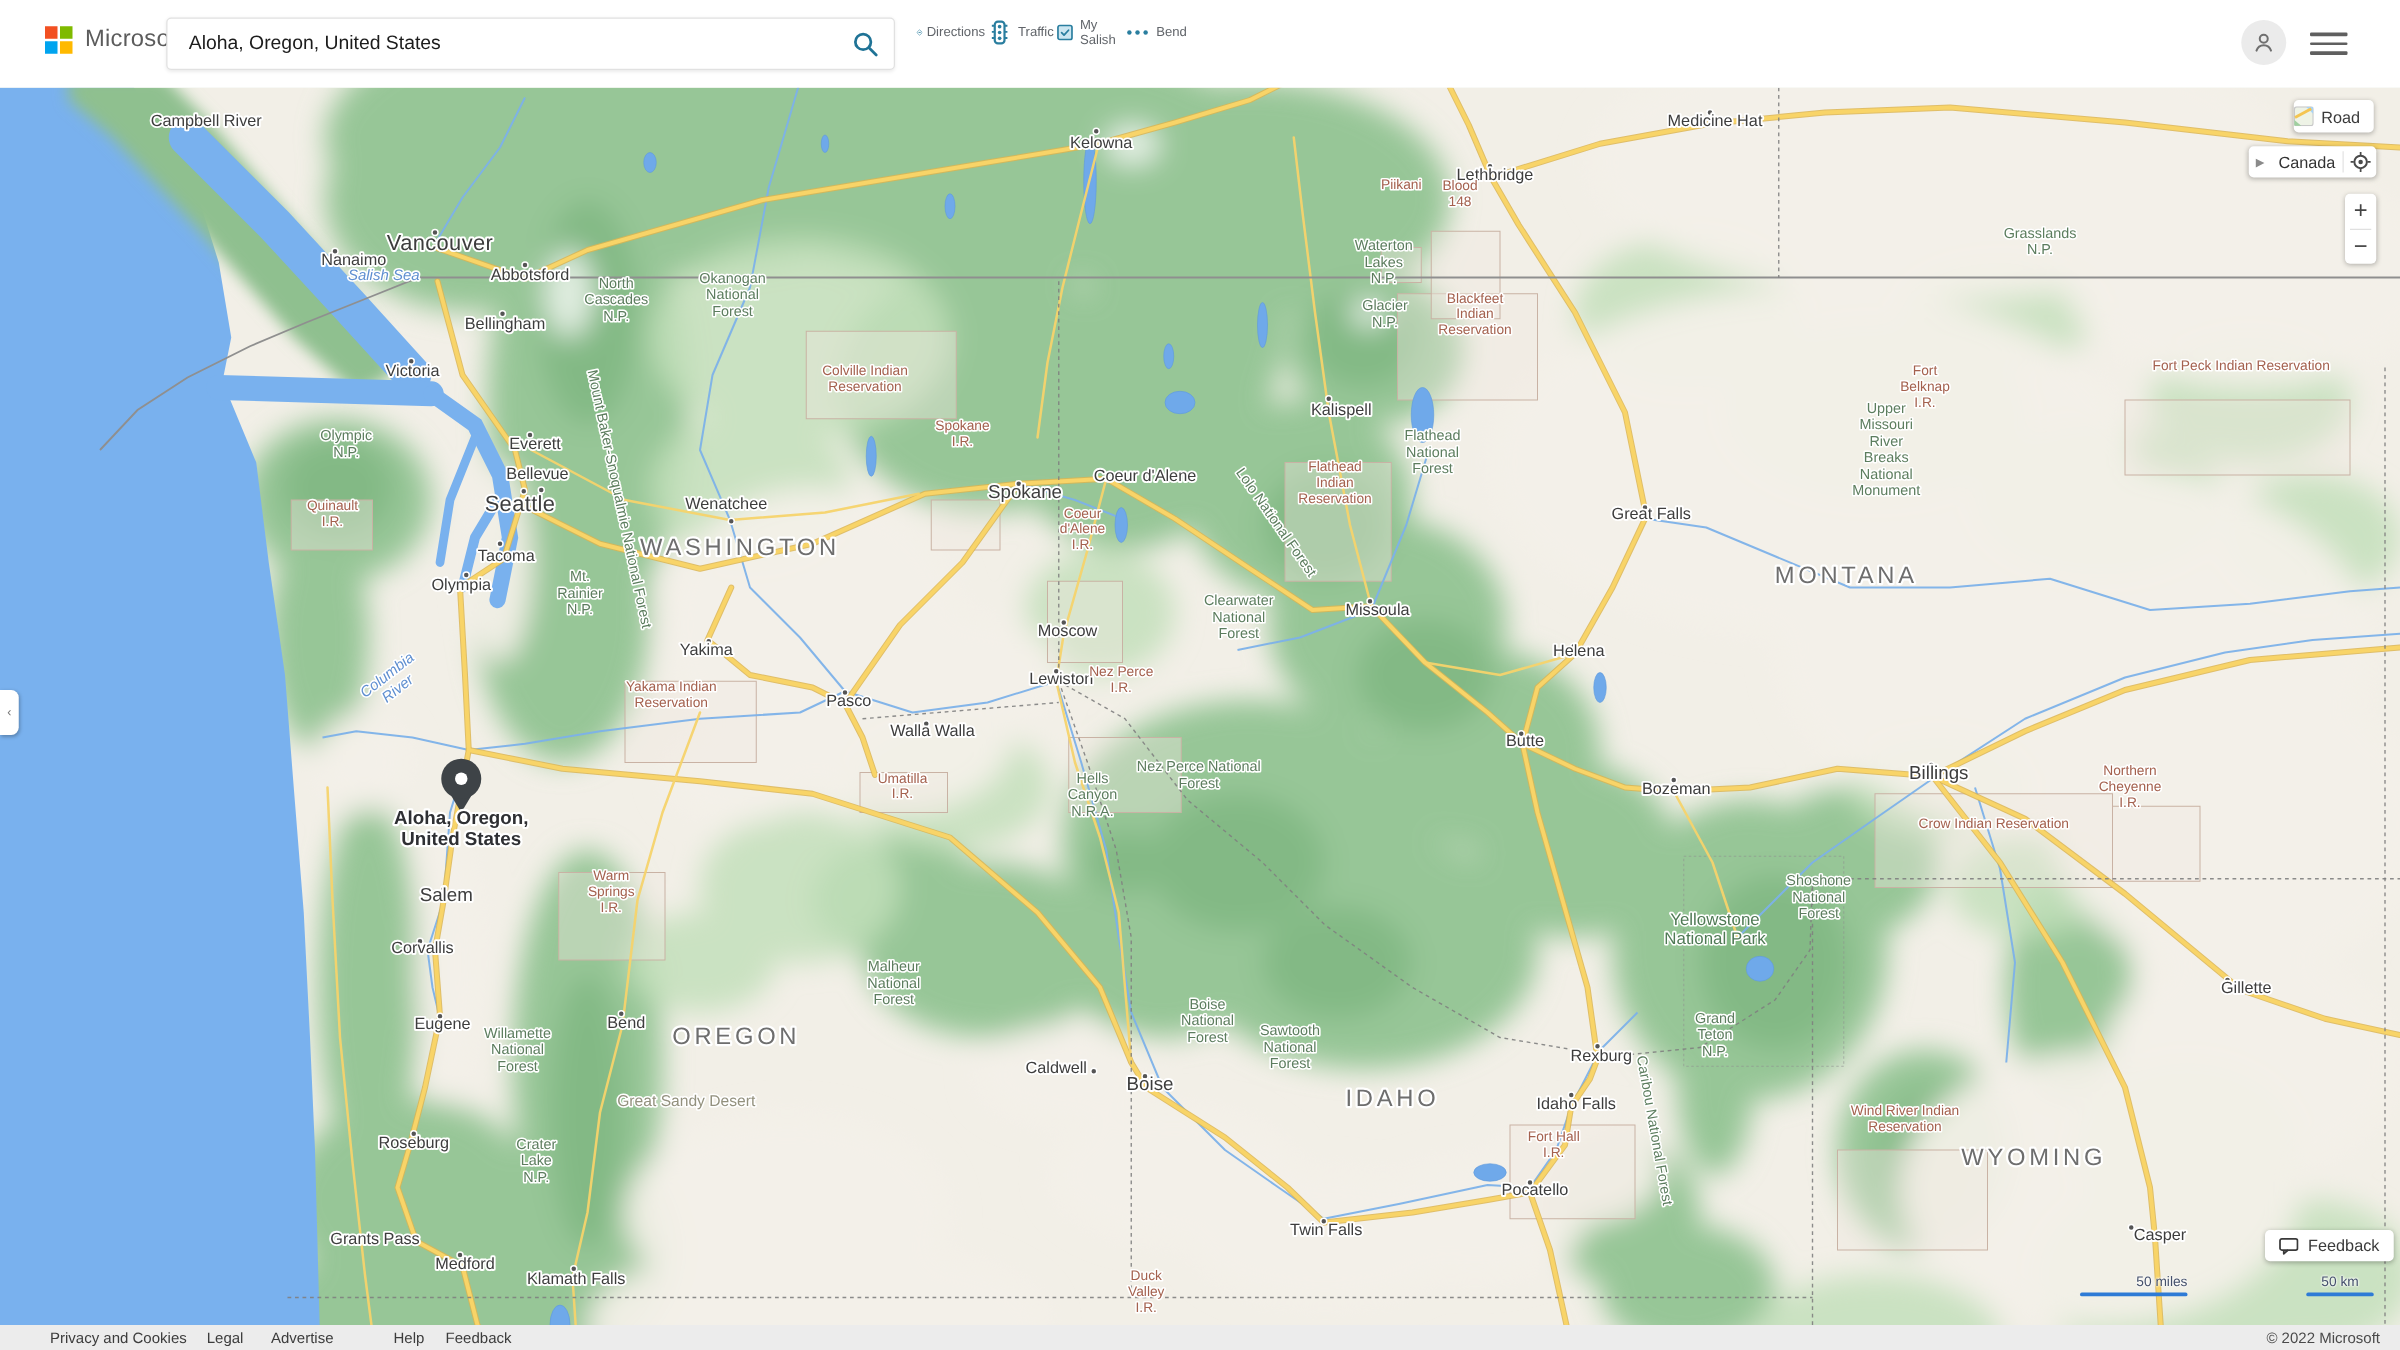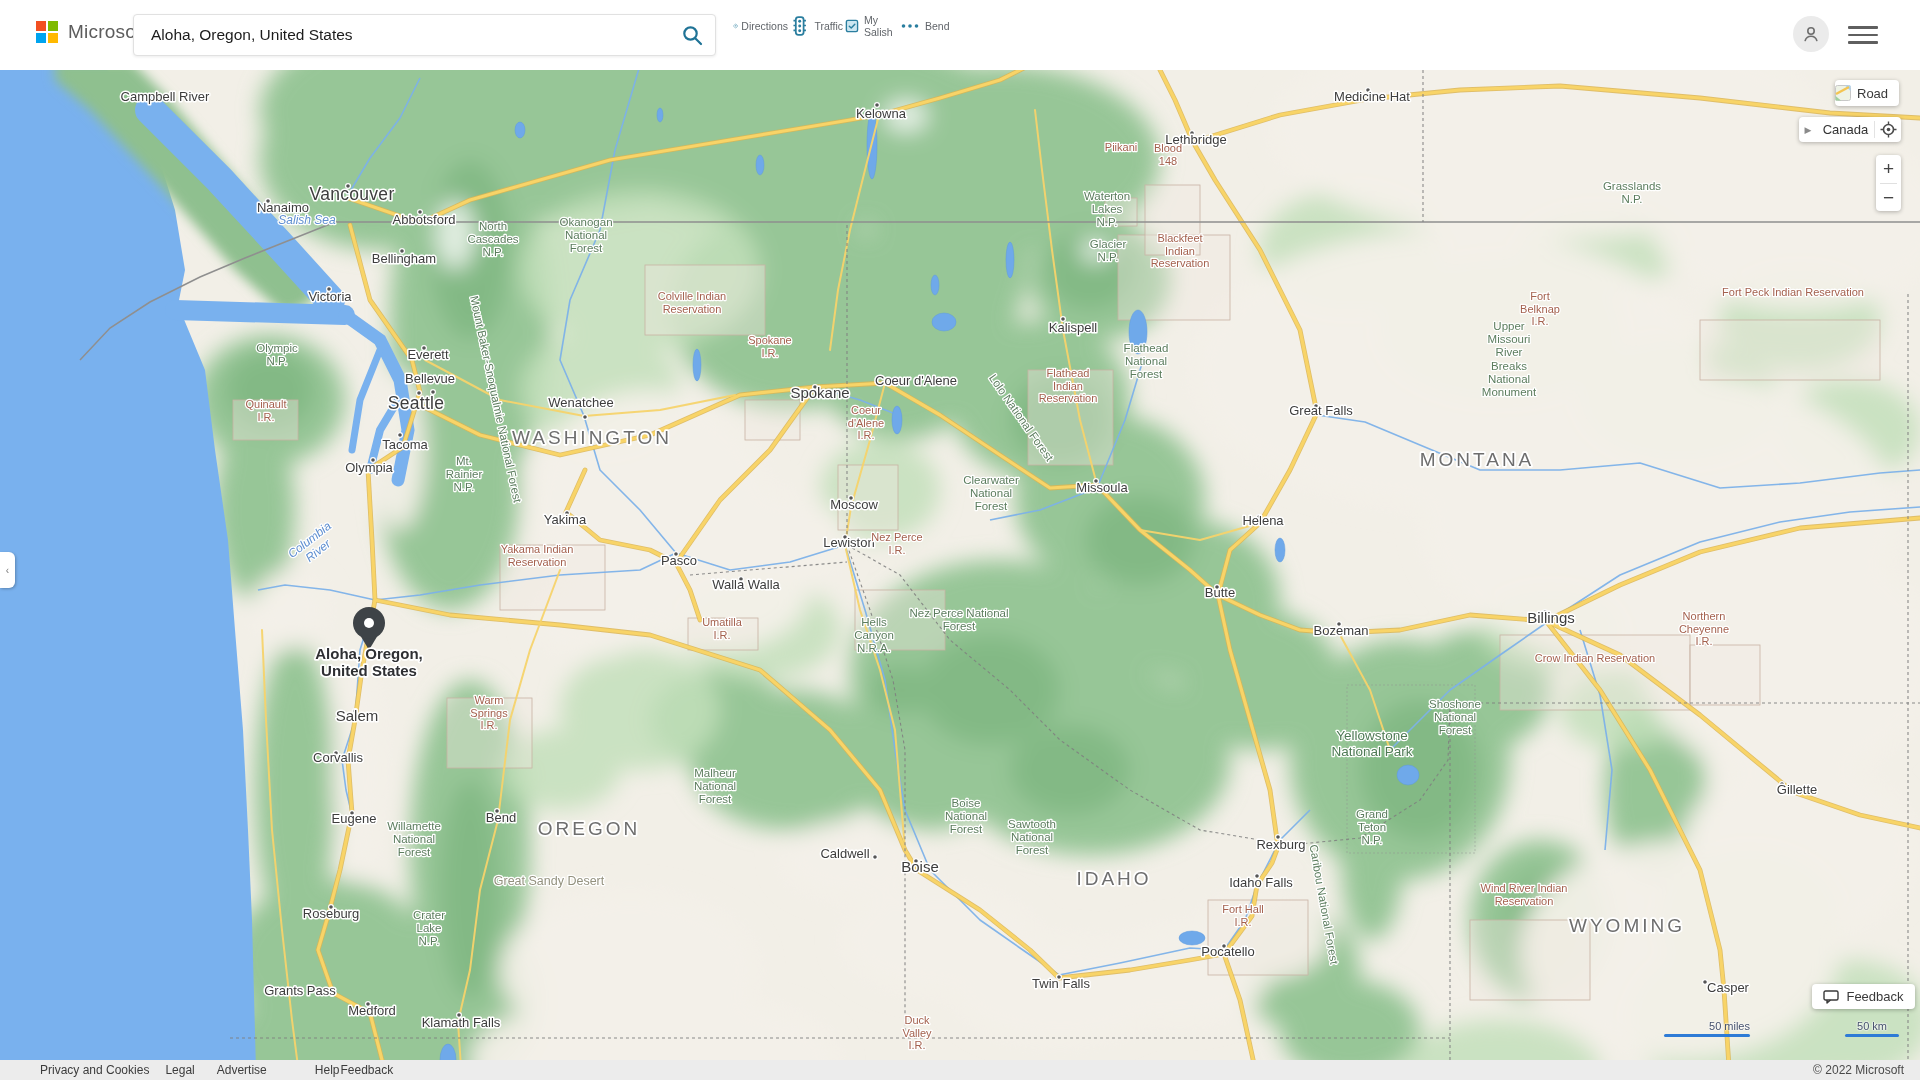--- a/index.html
+++ b/index.html
@@ -82,21 +82,21 @@
   .scale-km{left:1845px;width:54px;text-align:center}
 
   
   .footer{position:relative;width:1920px;height:20px;background:#ececec;display:flex;align-items:center;
     font-size:12px;color:#3c3c3c}
   .footer .links{display:flex;align-items:center;padding-left:40px}
   .footer .links span{cursor:pointer}
   .footer .links span:nth-child(1){margin-right:16px}
   .footer .links span:nth-child(2){margin-right:22px}
   .footer .links span:nth-child(3){margin-right:48px}
-  .footer .links span:nth-child(4){margin-right:1px}
+  .footer .links span:nth-child(4){margin-right:17px}
   .footer .copyright{margin-left:auto;padding-right:16px;color:#4a4a4a}
 </style>
 </head>
 <body>
 
 <div class="header">
   <div class="logo">
     <span class="logo-squares">
       <span style="background:#f25022"></span>
         <span style="background:#7fba00"></span>

